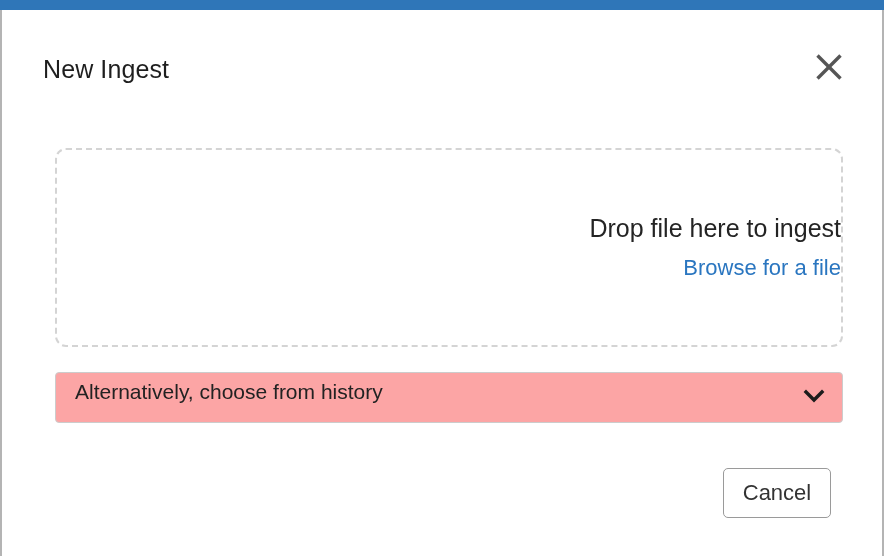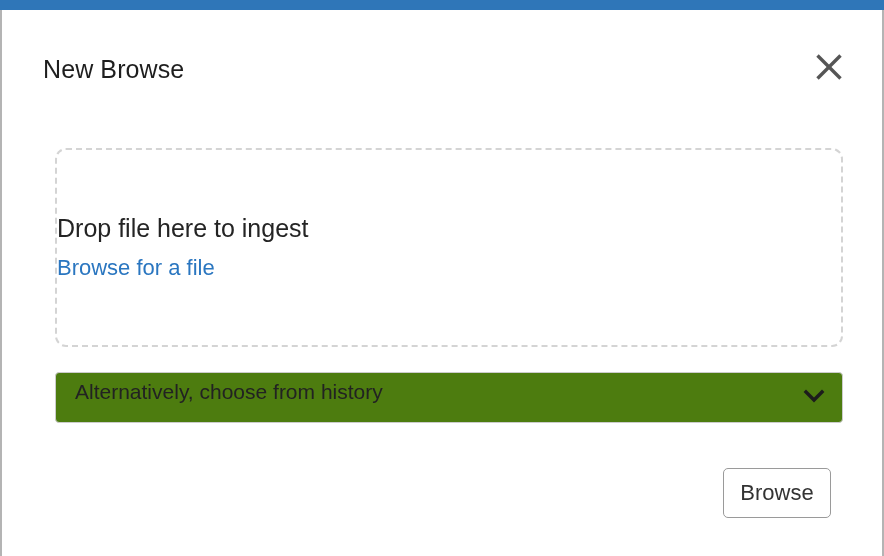--- a/index.html
+++ b/index.html
@@ -82,21 +82,21 @@
     position: absolute;
     left: 53px;
     top: 26px;
     width: 788px;
     height: 199px;
     box-sizing: border-box;
     border: 2px dashed #d4d4d4;
     border-radius: 11px;
     display: flex;
     flex-direction: column;
-    align-items: flex-start;
+    align-items: flex-end;
     justify-content: center;
     cursor: pointer;
     background: #ffffff;
   }
 
   .dropzone-text {
     font-size: 25px;
     line-height: 34px;
     color: #242424;
     text-align: center;
@@ -121,21 +121,21 @@
     height: 51px;
   }
 
   .history-select {
     width: 100%;
     height: 100%;
     box-sizing: border-box;
     -webkit-appearance: none;
     -moz-appearance: none;
     appearance: none;
-    background: #4d7c0f;
+    background: #fca5a5;
     border: 1px solid #cccccc;
     border-radius: 4px;
     padding: 0 46px 12px 19px;
     font-family: "Liberation Sans", "DejaVu Sans", sans-serif;
     font-size: 21px;
     color: #222222;
     cursor: pointer;
     outline: none;
   }
 
@@ -175,21 +175,21 @@
   }
 </style>
 </head>
 <body>
 
 <div class="modal">
 
   <div class="modal-accent-bar"></div>
 
   <div class="modal-header">
-    <div class="modal-title">New Browse</div>
+    <div class="modal-title">New Ingest</div>
 
     <button class="close-button" aria-label="Close">
       <span>
         <svg width="30" height="30" viewBox="0 0 30 30" aria-hidden="true">
           <line x1="3.5" y1="3.5" x2="26.5" y2="26.5" stroke="#555555" stroke-width="3.4" stroke-linecap="butt"></line>
           <line x1="26.5" y1="3.5" x2="3.5" y2="26.5" stroke="#555555" stroke-width="3.4" stroke-linecap="butt"></line>
         </svg>
       </span>
     </button>
   </div>
@@ -208,16 +208,16 @@
       <span class="select-chevron">
         <svg width="22" height="16" viewBox="0 0 22 16" aria-hidden="true">
           <polyline points="3,4 11,12 19,4" fill="none" stroke="#1c1c1c" stroke-width="3.4" stroke-linecap="square" stroke-linejoin="miter"></polyline>
         </svg>
       </span>
     </div>
 
   </div>
 
   <div class="modal-footer">
-    <button class="cancel-button">Browse</button>
+    <button class="cancel-button">Cancel</button>
   </div>
 
 </div>
 
 </body></html>

